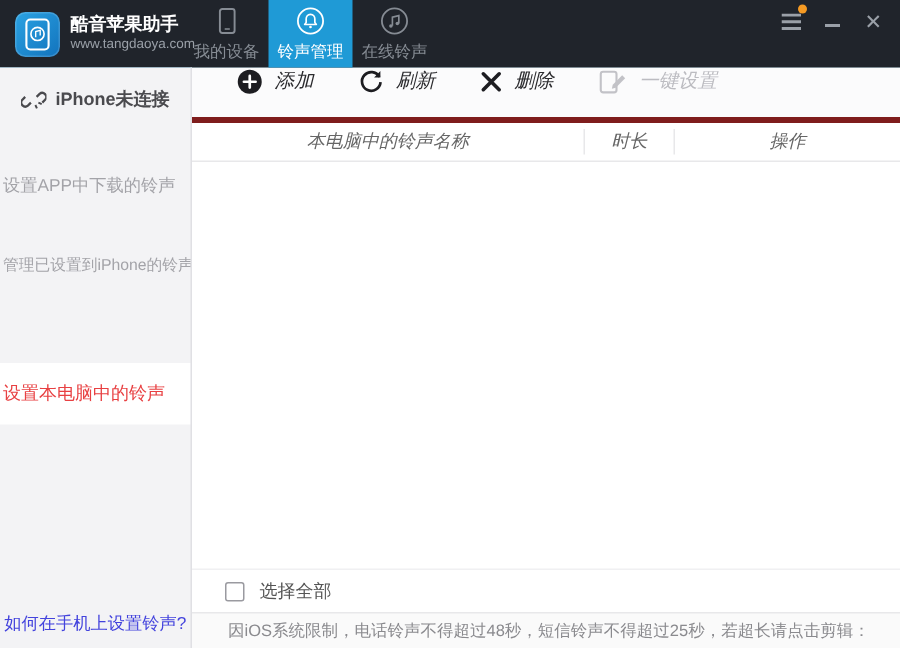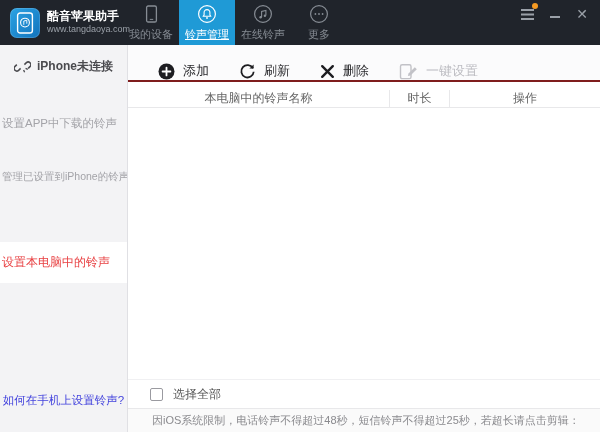--- a/index.html
+++ b/index.html
@@ -14,47 +14,47 @@
   .logo-area { display:flex; align-items:center; padding:0 8px 0 10px; width:123px; flex-shrink:0; }
   .logo-icon { width:30px; height:30px; border-radius:7px; background:linear-gradient(135deg,#2ba3e3,#1273bd);
     display:flex; align-items:center; justify-content:center; margin-right:7px; flex-shrink:0;
     box-shadow:inset 0 0 0 1px rgba(255,255,255,.15); }
   .app-titles { line-height:1.25; white-space:nowrap; }
   .app-name { color:#fff; font-size:12px; font-weight:bold; }
   .app-url { color:#9aa0a8; font-size:9px; }
   .nav-tabs { display:flex; }
   .nav-tab { width:56px; display:flex; flex-direction:column; align-items:center; justify-content:center;
     gap:3px; color:#868c94; font-size:11px; cursor:pointer; }
-  .nav-tab.active { background:#1f9ad6; color:#fff;text-decoration:underline; }
+  .nav-tab.active { background:#1f9ad6; color:#fff; }
   .nav-tab .ticon { height:20px; display:flex; align-items:center; justify-content:center; }
   .window-controls { position:absolute; right:12px; top:7px; display:flex; gap:16px; align-items:center; color:#9aa0a8; }
   .wc { cursor:pointer; display:flex; align-items:center; height:14px; }
   .menu-wrap { position:relative; }
   .notif-dot { position:absolute; right:-4px; top:-4px; width:6px; height:6px; border-radius:50%; background:#f59a23; }
   .min-glyph { width:10px; height:2px; background:#9aa0a8; margin-top:6px; }
   .close-glyph { font-size:14px; line-height:14px; font-weight:bold; }
   
   .content { flex:1; display:flex; min-height:0; }
   .sidebar { width:128px; background:#f3f3f5; border-right:1px solid #e0e0e4; display:flex;
     flex-direction:column; position:relative; flex-shrink:0; overflow:hidden;gap:21px; }
   .connection { display:flex; align-items:center; gap:6px; padding:13px 0 11px 14px; color:#4a4a4e;
     font-size:12px; font-weight:bold; white-space:nowrap; }
   .side-item { text-align:left; padding:9px 2px; color:#a3a3a8; font-size:11.5px; cursor:pointer; white-space:nowrap; }
   .side-item.long { font-size:10.5px; }
   .side-item.active { background:#fff; color:#e84042; margin-top:28px; padding:12px 2px; font-size:12px; }
-  .help-link { position:absolute; bottom:24px; left:0; width:100%; text-align:center; color:#4343dd;
+  .help-link { position:absolute; bottom:9px; left:0; width:100%; text-align:center; color:#4343dd;
     font-size:11.5px; cursor:pointer; white-space:nowrap; }
   
   .main { flex:1; display:flex; flex-direction:column; background:#fff; min-width:0; }
-  .toolbar { height:37px; display:flex; align-items:flex-end; padding-left:30px; gap:30px;
-    background:#fbfbfc; border-bottom:2px solid #7f1d1d; flex-shrink:0; }
+  .toolbar { height:37px; display:flex; align-items:flex-start; padding-left:30px; gap:30px;
+    background:#fbfbfc; border-bottom:4px solid #7f1d1d; flex-shrink:0;font-style:italic; }
   .tool-btn { display:flex; align-items:center; gap:8px; font-size:13px; color:#2b2b2e; cursor:pointer; white-space:nowrap; }
   .tool-btn.disabled { color:#bcbcc1; cursor:default; }
-  .table-header { height:26px; display:flex; align-items:flex-end; font-size:12px; color:#666;
-    flex-shrink:0; border-bottom:1px solid #e8e8ea; }
+  .table-header { height:26px; display:flex; align-items:center; font-size:12px; color:#666;
+    flex-shrink:0; border-bottom:1px solid #e8e8ea;font-style:italic; }
   .col { display:flex; align-items:center; justify-content:center; white-space:nowrap; }
   .col-name { flex:1; border-right:1px solid #e8e8ea; }
   .col-duration { width:60px; border-right:1px solid #e8e8ea; }
   .col-size { width:82px; border-right:1px solid #e8e8ea; }
   .col-action { width:150px; }
   .table-body { flex:1; background:#fff; }
   .select-row { height:29px; display:flex; align-items:center; padding-left:22px; gap:10px;
     font-size:12px; color:#555; border-top:1px solid #f0f0f2; flex-shrink:0; }
   .checkbox { width:13px; height:13px; border:1px solid #9a9aa0; border-radius:2px; background:#fff; cursor:pointer; }
   .notice-row { height:24px; display:flex; align-items:center; padding-left:24px; font-size:11px;
@@ -114,31 +114,20 @@
         <span class="ticon">
           <svg width="20" height="20" viewBox="0 0 20 20">
               <circle cx="10" cy="10" r="8.4" fill="none" stroke="currentColor" stroke-width="1.2"></circle>
               <path d="M8.6 13.2V7.4l4.3-1v5.2" fill="none" stroke="currentColor" stroke-width="1.1"></path>
               <circle cx="7.6" cy="13.3" r="1.2" fill="currentColor"></circle>
               <circle cx="11.9" cy="11.7" r="1.2" fill="currentColor"></circle>
             </svg>
         </span>
         <span>在线铃声</span>
       </div>
-      <div class="nav-tab">
-        <span class="ticon">
-          <svg width="20" height="20" viewBox="0 0 20 20">
-              <circle cx="10" cy="10" r="8.4" fill="none" stroke="currentColor" stroke-width="1.2"></circle>
-              <circle cx="6.4" cy="10" r="0.9" fill="currentColor"></circle>
-              <circle cx="10" cy="10" r="0.9" fill="currentColor"></circle>
-              <circle cx="13.6" cy="10" r="0.9" fill="currentColor"></circle>
-            </svg>
-        </span>
-        <span>更多</span>
-      </div>
     </div>
 
     <div class="window-controls">
       <div class="wc menu-wrap">
         <svg width="13" height="11" viewBox="0 0 13 11">
           <rect x="0" y="0" width="13" height="2" fill="#9aa0a8"></rect>
             <rect x="0" y="4.5" width="13" height="2" fill="#9aa0a8"></rect>
             <rect x="0" y="9" width="13" height="2" fill="#9aa0a8"></rect>
         </svg>
         <span class="notif-dot"></span>

